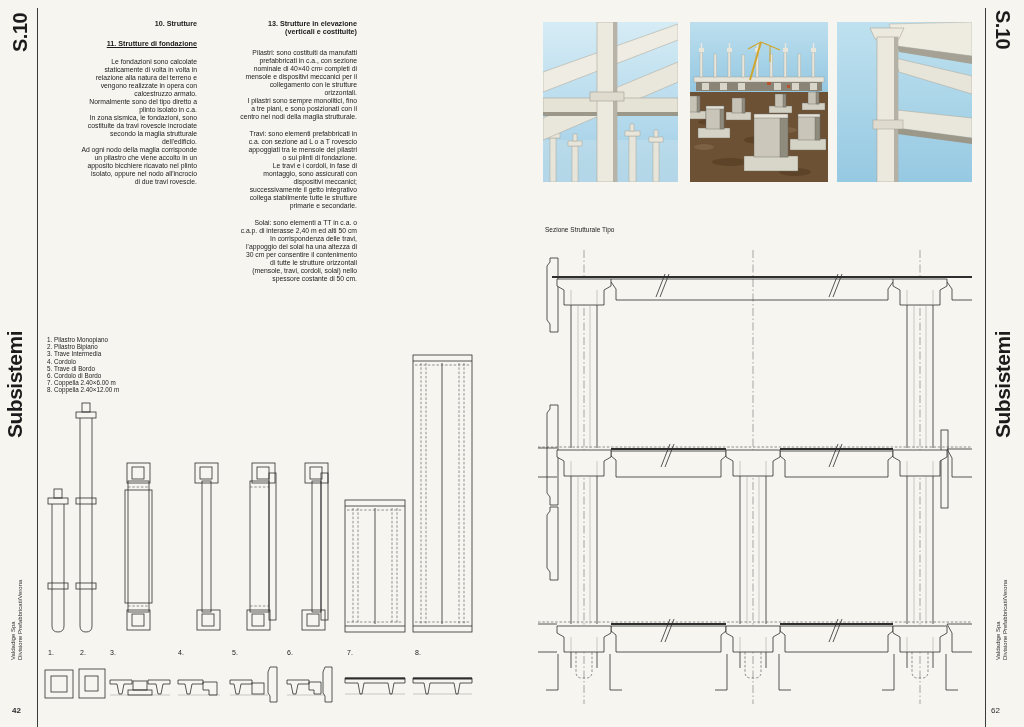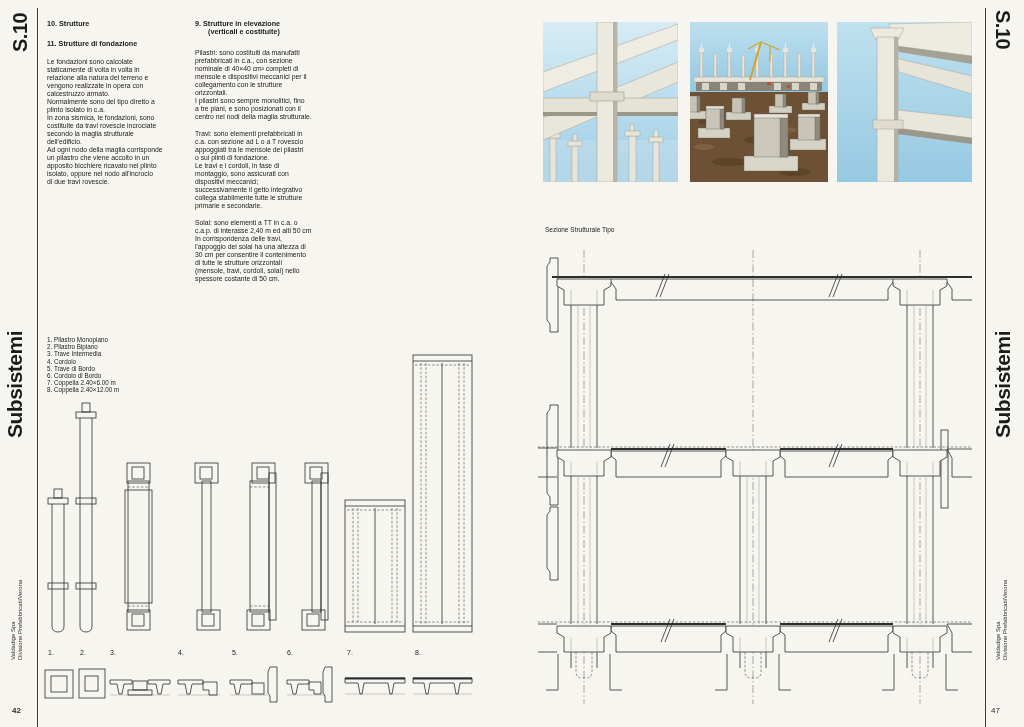--- a/index.html
+++ b/index.html
@@ -14,24 +14,24 @@
   .vt-cw {position:absolute;transform-origin:0 0;transform:rotate(90deg);white-space:nowrap;}
   .code{font-size:20px;font-weight:bold;letter-spacing:-0.5px;}
   .series{font-size:21px;font-weight:bold;letter-spacing:-0.5px;}
   .publisher{font-size:6px;line-height:7px;color:#2a2a2a;}
   .publisher span{display:block;}
   .pagenum{position:absolute;font-size:8px;color:#2a2a2a;}
   
   .h-sec{font-size:7.2px;font-weight:bold;line-height:8px;margin:0;}
   .h-sub{padding-left:13px;}
   .body-txt{font-size:6.8px;line-height:8px;white-space:pre-line;margin:0;color:#222;}
-  .col{position:absolute;top:20px;}
+  .col{position:absolute;top:20px;text-align:right;}
   #col1{left:47px;width:150px;}
   #col2{left:195px;width:162px;}
-  #col1 .h-sec + .h-sec{margin-top:12px;}
+  #col1 .h-sec + .h-sec{margin-top:12px;text-decoration:underline;}
   #col1 .body-txt{margin-top:10px;}
   #col2 .body-txt{margin-top:13px;}
   #col2 .body-txt + .body-txt{margin-top:9px;}
   .legend{position:absolute;left:47px;top:336px;font-size:6.3px;line-height:7.2px;color:#222;}
   .legend div{white-space:nowrap;}
   .sez-label{position:absolute;left:545px;top:226px;font-size:6.5px;color:#222;}
   
   .photo{position:absolute;top:22px;height:160px;overflow:hidden;}
   #photo1{left:543px;width:135px;}
   #photo2{left:690px;width:138px;}
@@ -61,21 +61,21 @@
   </div>
   <div class="pagenum" style="left:12px;top:706px;font-weight:bold;">42</div>
 
   <div class="rule" style="left:985px;"></div>
   <div class="vt-cw code" style="left:1014px;top:10px;">S.10</div>
   <div class="vt-ccw series" style="left:991px;top:438px;">Subsistemi</div>
   <div class="vt-ccw publisher" style="left:995px;top:660px;">
     <span>Valdadige Spa</span>
     <span>Divisione Prefabbricati/Verona</span>
   </div>
-  <div class="pagenum" style="left:991px;top:706px;">47</div>
+  <div class="pagenum" style="left:991px;top:706px;">62</div>
 
   <div id="col1" class="col">
     <p class="h-sec">10. Strutture</p>
     <p class="h-sec">11. Strutture di fondazione</p>
     <p class="body-txt">Le fondazioni sono calcolate
 staticamente di volta in volta in
 relazione alla natura del terreno e
 vengono realizzate in opera con
 calcestruzzo armato.
 Normalmente sono del tipo diretto a
@@ -85,21 +85,21 @@
 secondo la maglia strutturale
 dell'edificio.
 Ad ogni nodo della maglia corrisponde
 un pilastro che viene accolto in un
 apposito bicchiere ricavato nel plinto
 isolato, oppure nel nodo all'incrocio
 di due travi rovescie.</p>
   </div>
 
   <div id="col2" class="col">
-    <p class="h-sec">9. Strutture in elevazione</p>
+    <p class="h-sec">13. Strutture in elevazione</p>
     <p class="h-sec h-sub">(verticali e costituite)</p>
     <p class="body-txt">Pilastri: sono costituiti da manufatti
 prefabbricati in c.a., con sezione
 nominale di 40×40 cm² completi di
 mensole e dispositivi meccanici per il
 collegamento con le strutture
 orizzontali.
 I pilastri sono sempre monolitici, fino
 a tre piani, e sono posizionati con il
 centro nei nodi della maglia strutturale.</p>

